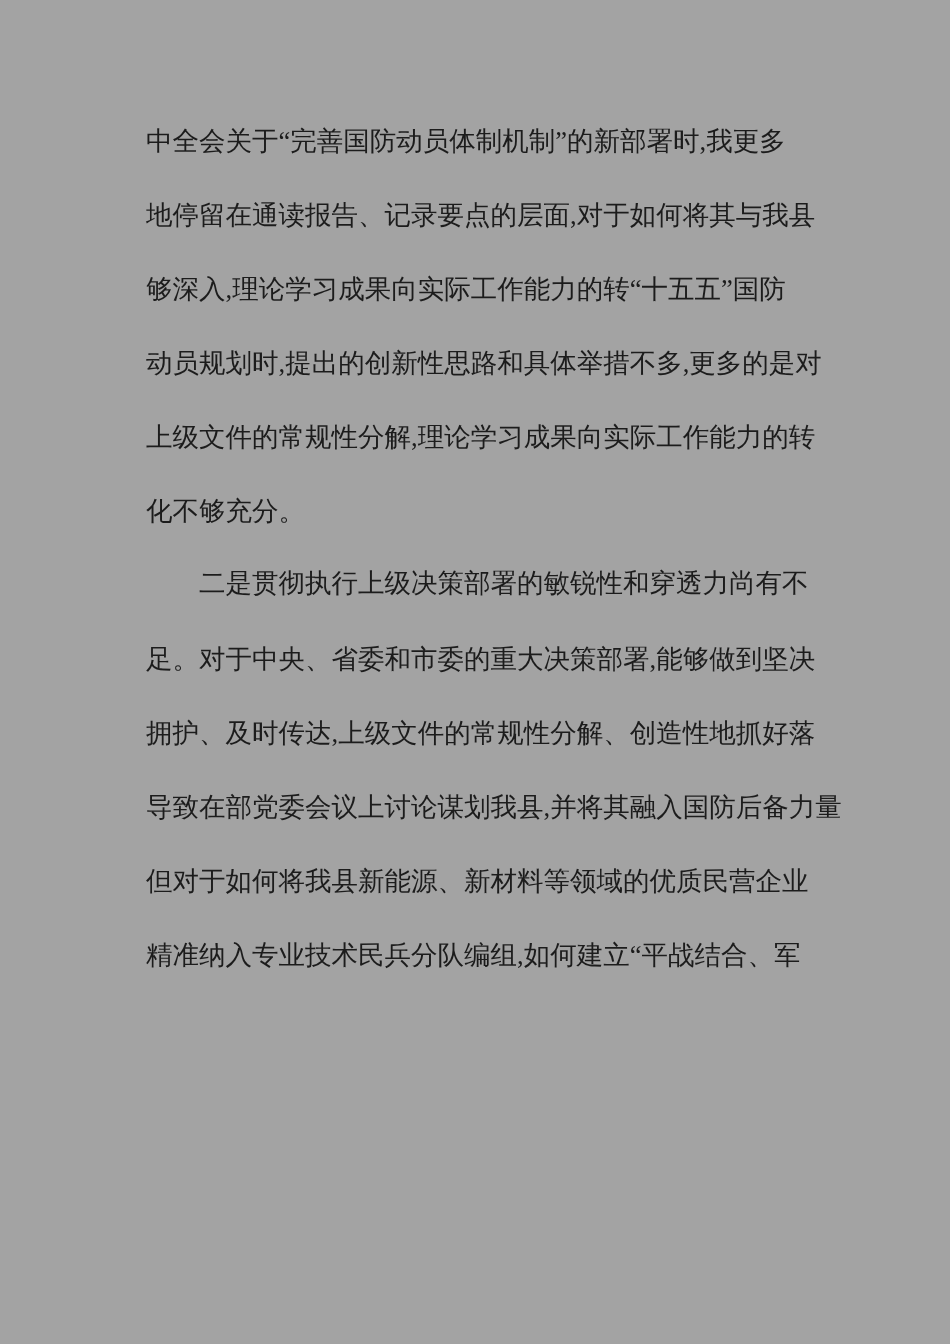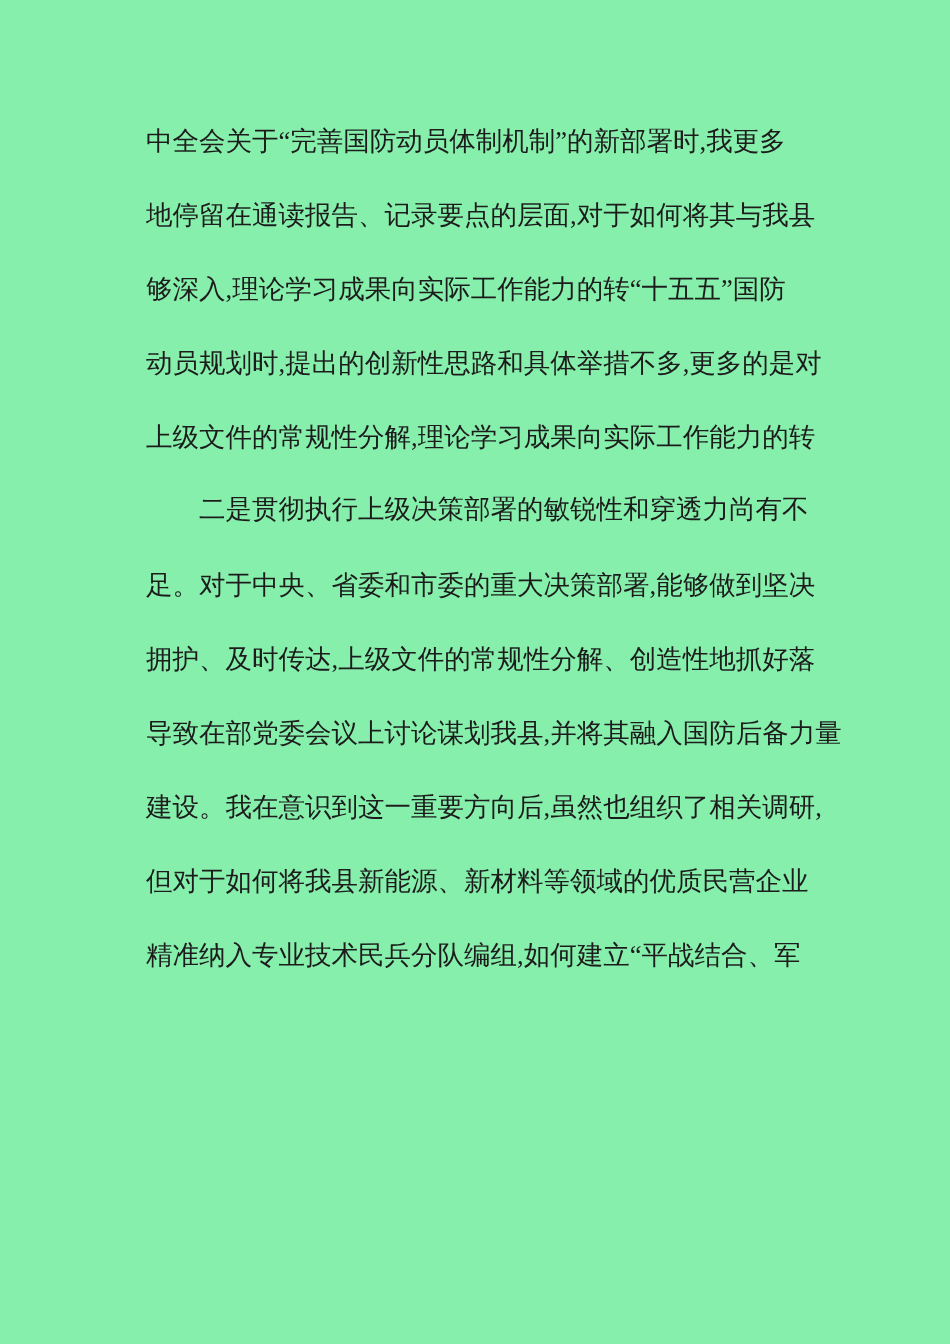--- a/index.html
+++ b/index.html
@@ -4,21 +4,21 @@
 <style>
   html, body {
     margin: 0;
     padding: 0;
     background: #ffffff;
   }
   .page {
     position: relative;
     width: 950px;
     height: 1344px;
-    background: #86efac;
+    background: #a3a3a3;
     overflow: hidden;
   }
   .text-block {
     position: absolute;
     left: 146px;
     top: 104px;
     width: 676px;
   }
   .line {
     height: 74px;
@@ -38,21 +38,21 @@
 </head>
 <body>
 
 <div class="page">
   <div class="text-block" style="color: rgb(28, 28, 28);">
       <div class="line">中全会关于“完善国防动员体制机制”的新部署时,我更多</div>
       <div class="line">地停留在通读报告、记录要点的层面,对于如何将其与我县</div>
       <div class="line">够深入,理论学习成果向实际工作能力的转“十五五”国防</div>
       <div class="line">动员规划时,提出的创新性思路和具体举措不多,更多的是对</div>
       <div class="line">上级文件的常规性分解,理论学习成果向实际工作能力的转</div>
+      <div class="line">化不够充分。</div>
       <div class="line indent">二是贯彻执行上级决策部署的敏锐性和穿透力尚有不</div>
       <div class="line">足。对于中央、省委和市委的重大决策部署,能够做到坚决</div>
       <div class="line">拥护、及时传达,上级文件的常规性分解、创造性地抓好落</div>
       <div class="line">导致在部党委会议上讨论谋划我县,并将其融入国防后备力量</div>
-      <div class="line">建设。我在意识到这一重要方向后,虽然也组织了相关调研,</div>
       <div class="line">但对于如何将我县新能源、新材料等领域的优质民营企业</div>
       <div class="line">精准纳入专业技术民兵分队编组,如何建立“平战结合、军</div>
     </div>
 </div>
 
 </body></html>

